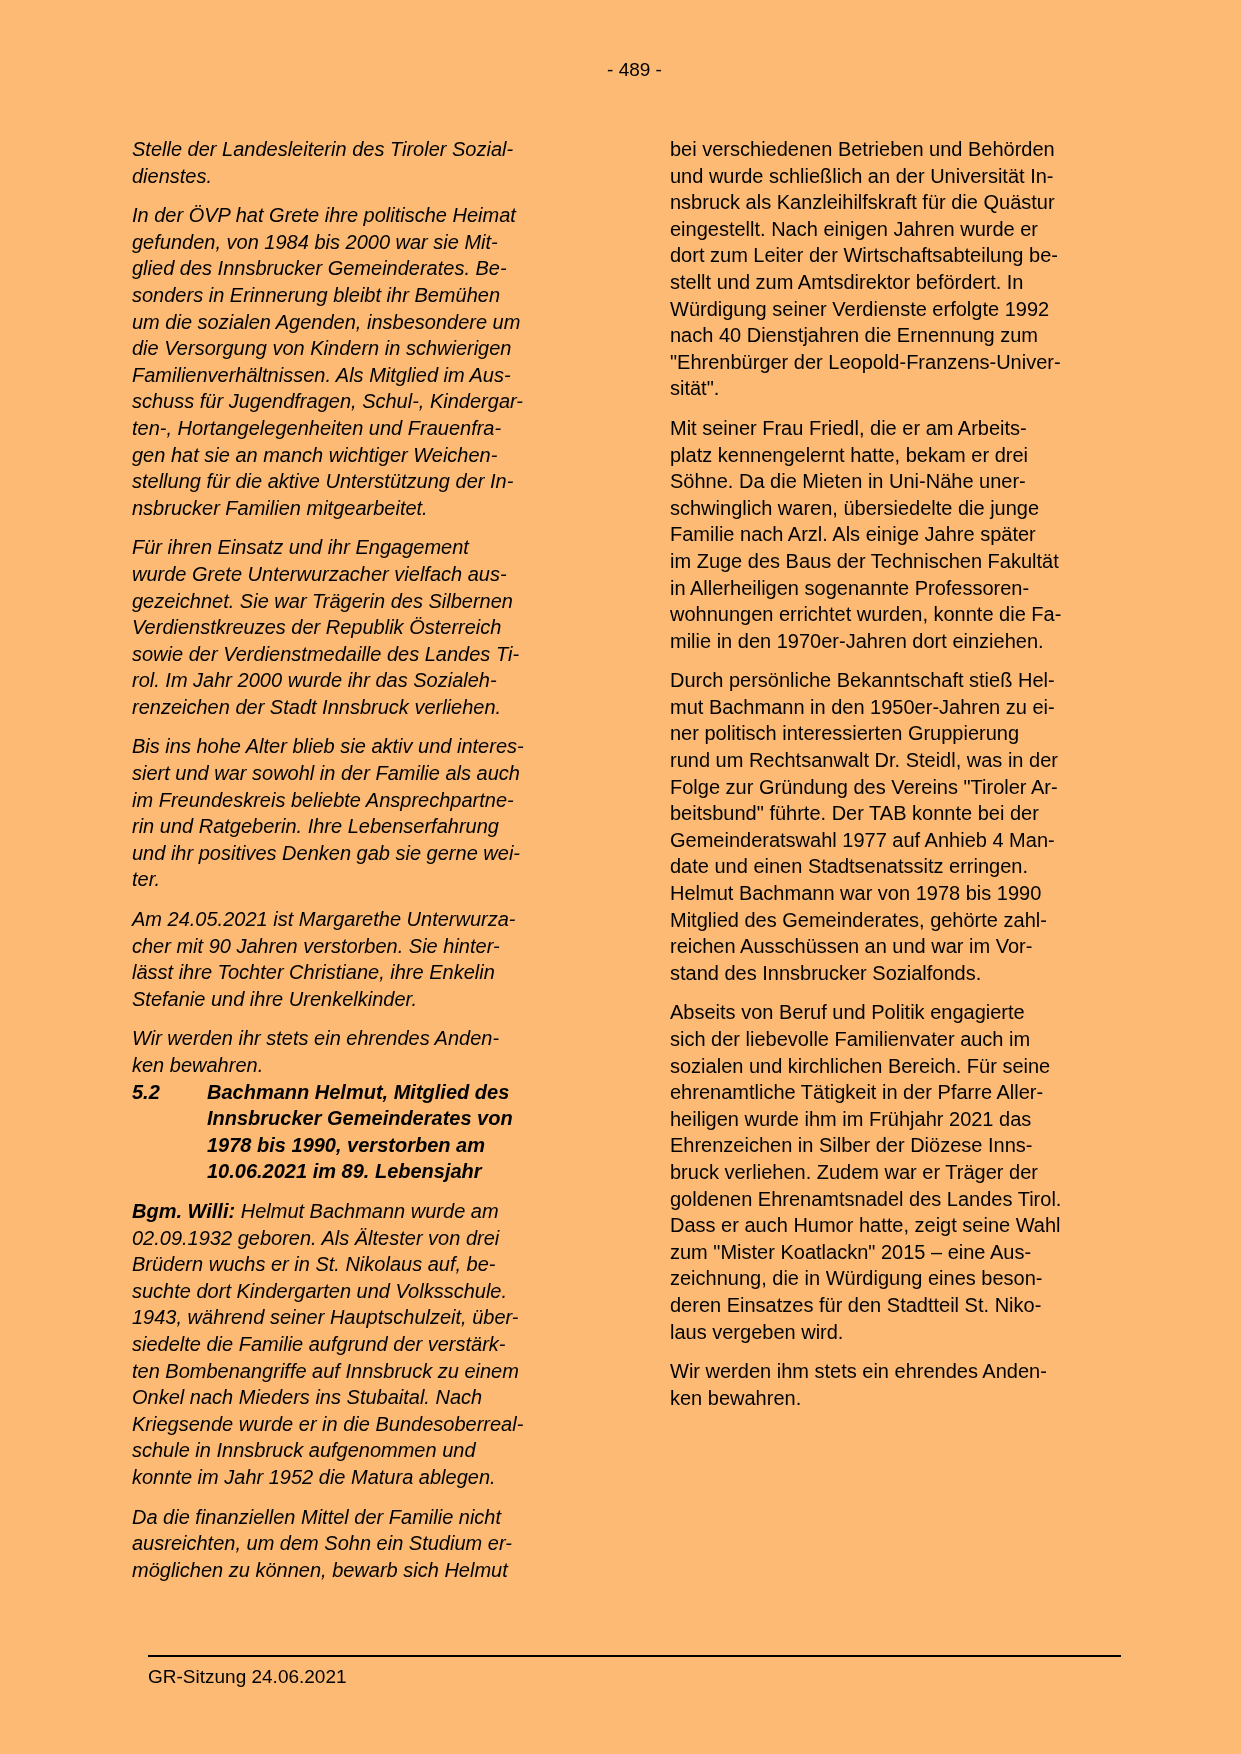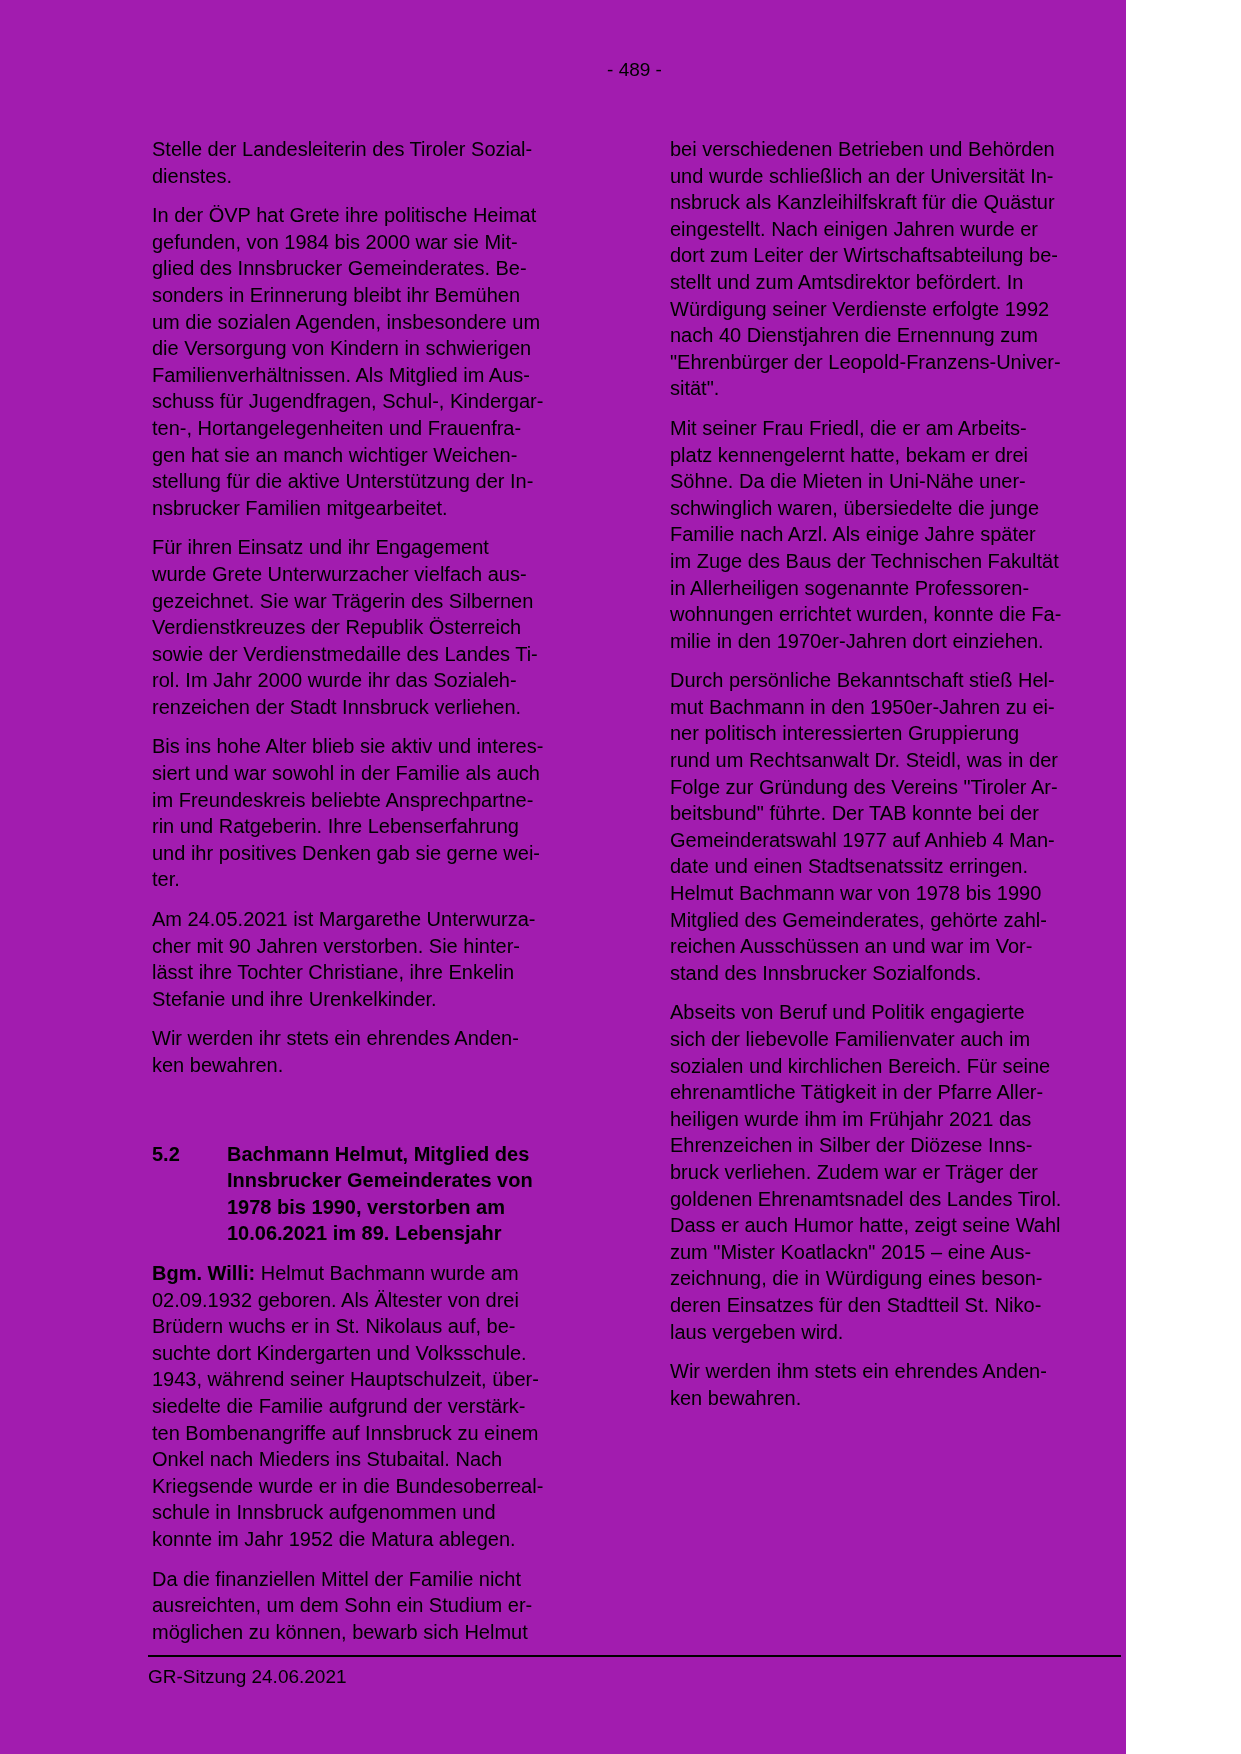--- a/index.html
+++ b/index.html
@@ -11,52 +11,51 @@
     width: 1241px;
     height: 1754px;
     font-family: "Liberation Sans", sans-serif;
     color: #000000;
     position: relative;
     overflow: hidden;
   }
   .page {
     position: absolute;
     left: 0; top: 0;
-    width: 1126px;
+    width: 1241px;
     height: 1754px;
-    background: #a21caf;
+    background: #fdba74;
   }
   .page-number {
     position: absolute;
     left: 148px;
     top: 58px;
     width: 973px;
     text-align: center;
     font-size: 19px;
     line-height: 24px;
     white-space: pre;
   }
   .column {
     position: absolute;
     top: 136px;
     width: 500px;
   }
-  .column.left  { left: 152px; }
+  .column.left  { left: 132px; font-style: italic; }
   .column.right { left: 670px; }
   .column p {
     margin: 13px 0 0 0;
     font-size: 20px;
     line-height: 26.6px;
     white-space: pre-line;
     text-align: left;
   }
   .column p:first-child { margin-top: 0; }
   .section-heading {
     display: flex;
-    margin-top: 62px;
     font-weight: bold;
     font-size: 20px;
     line-height: 26.6px;
   }
   .section-number {
     width: 75px;
     flex: 0 0 75px;
   }
   .section-title {
     white-space: pre-line;

